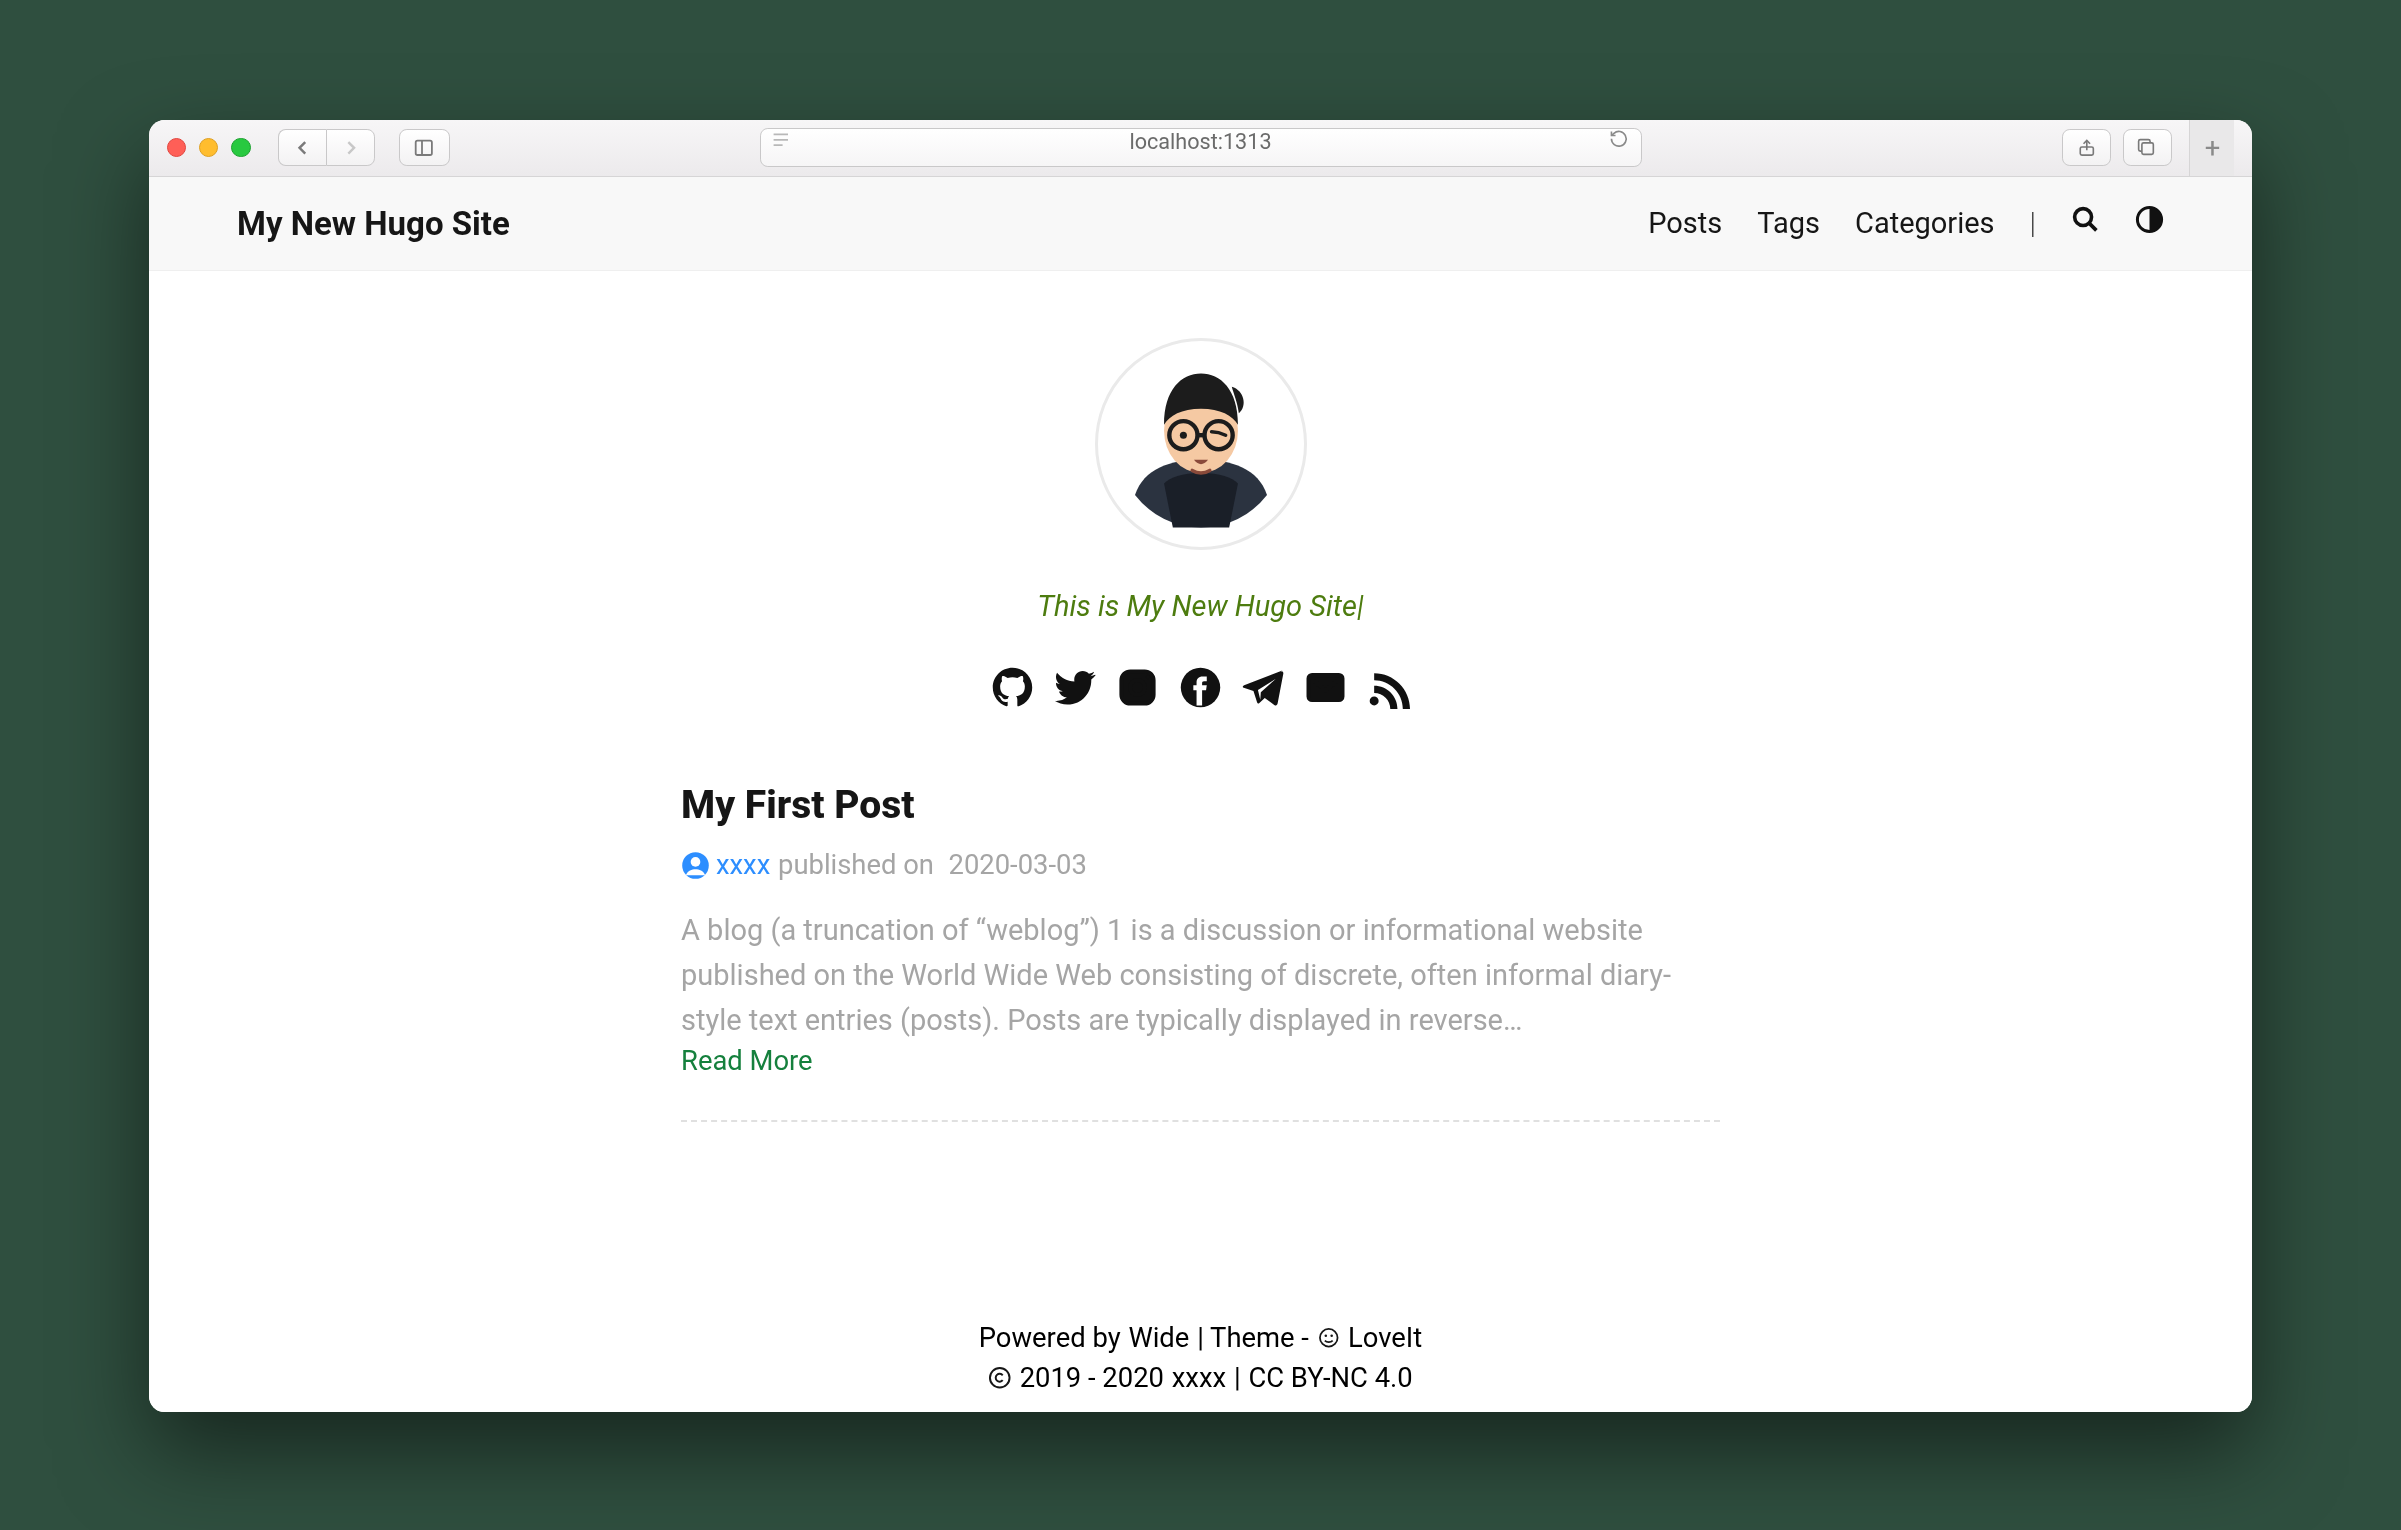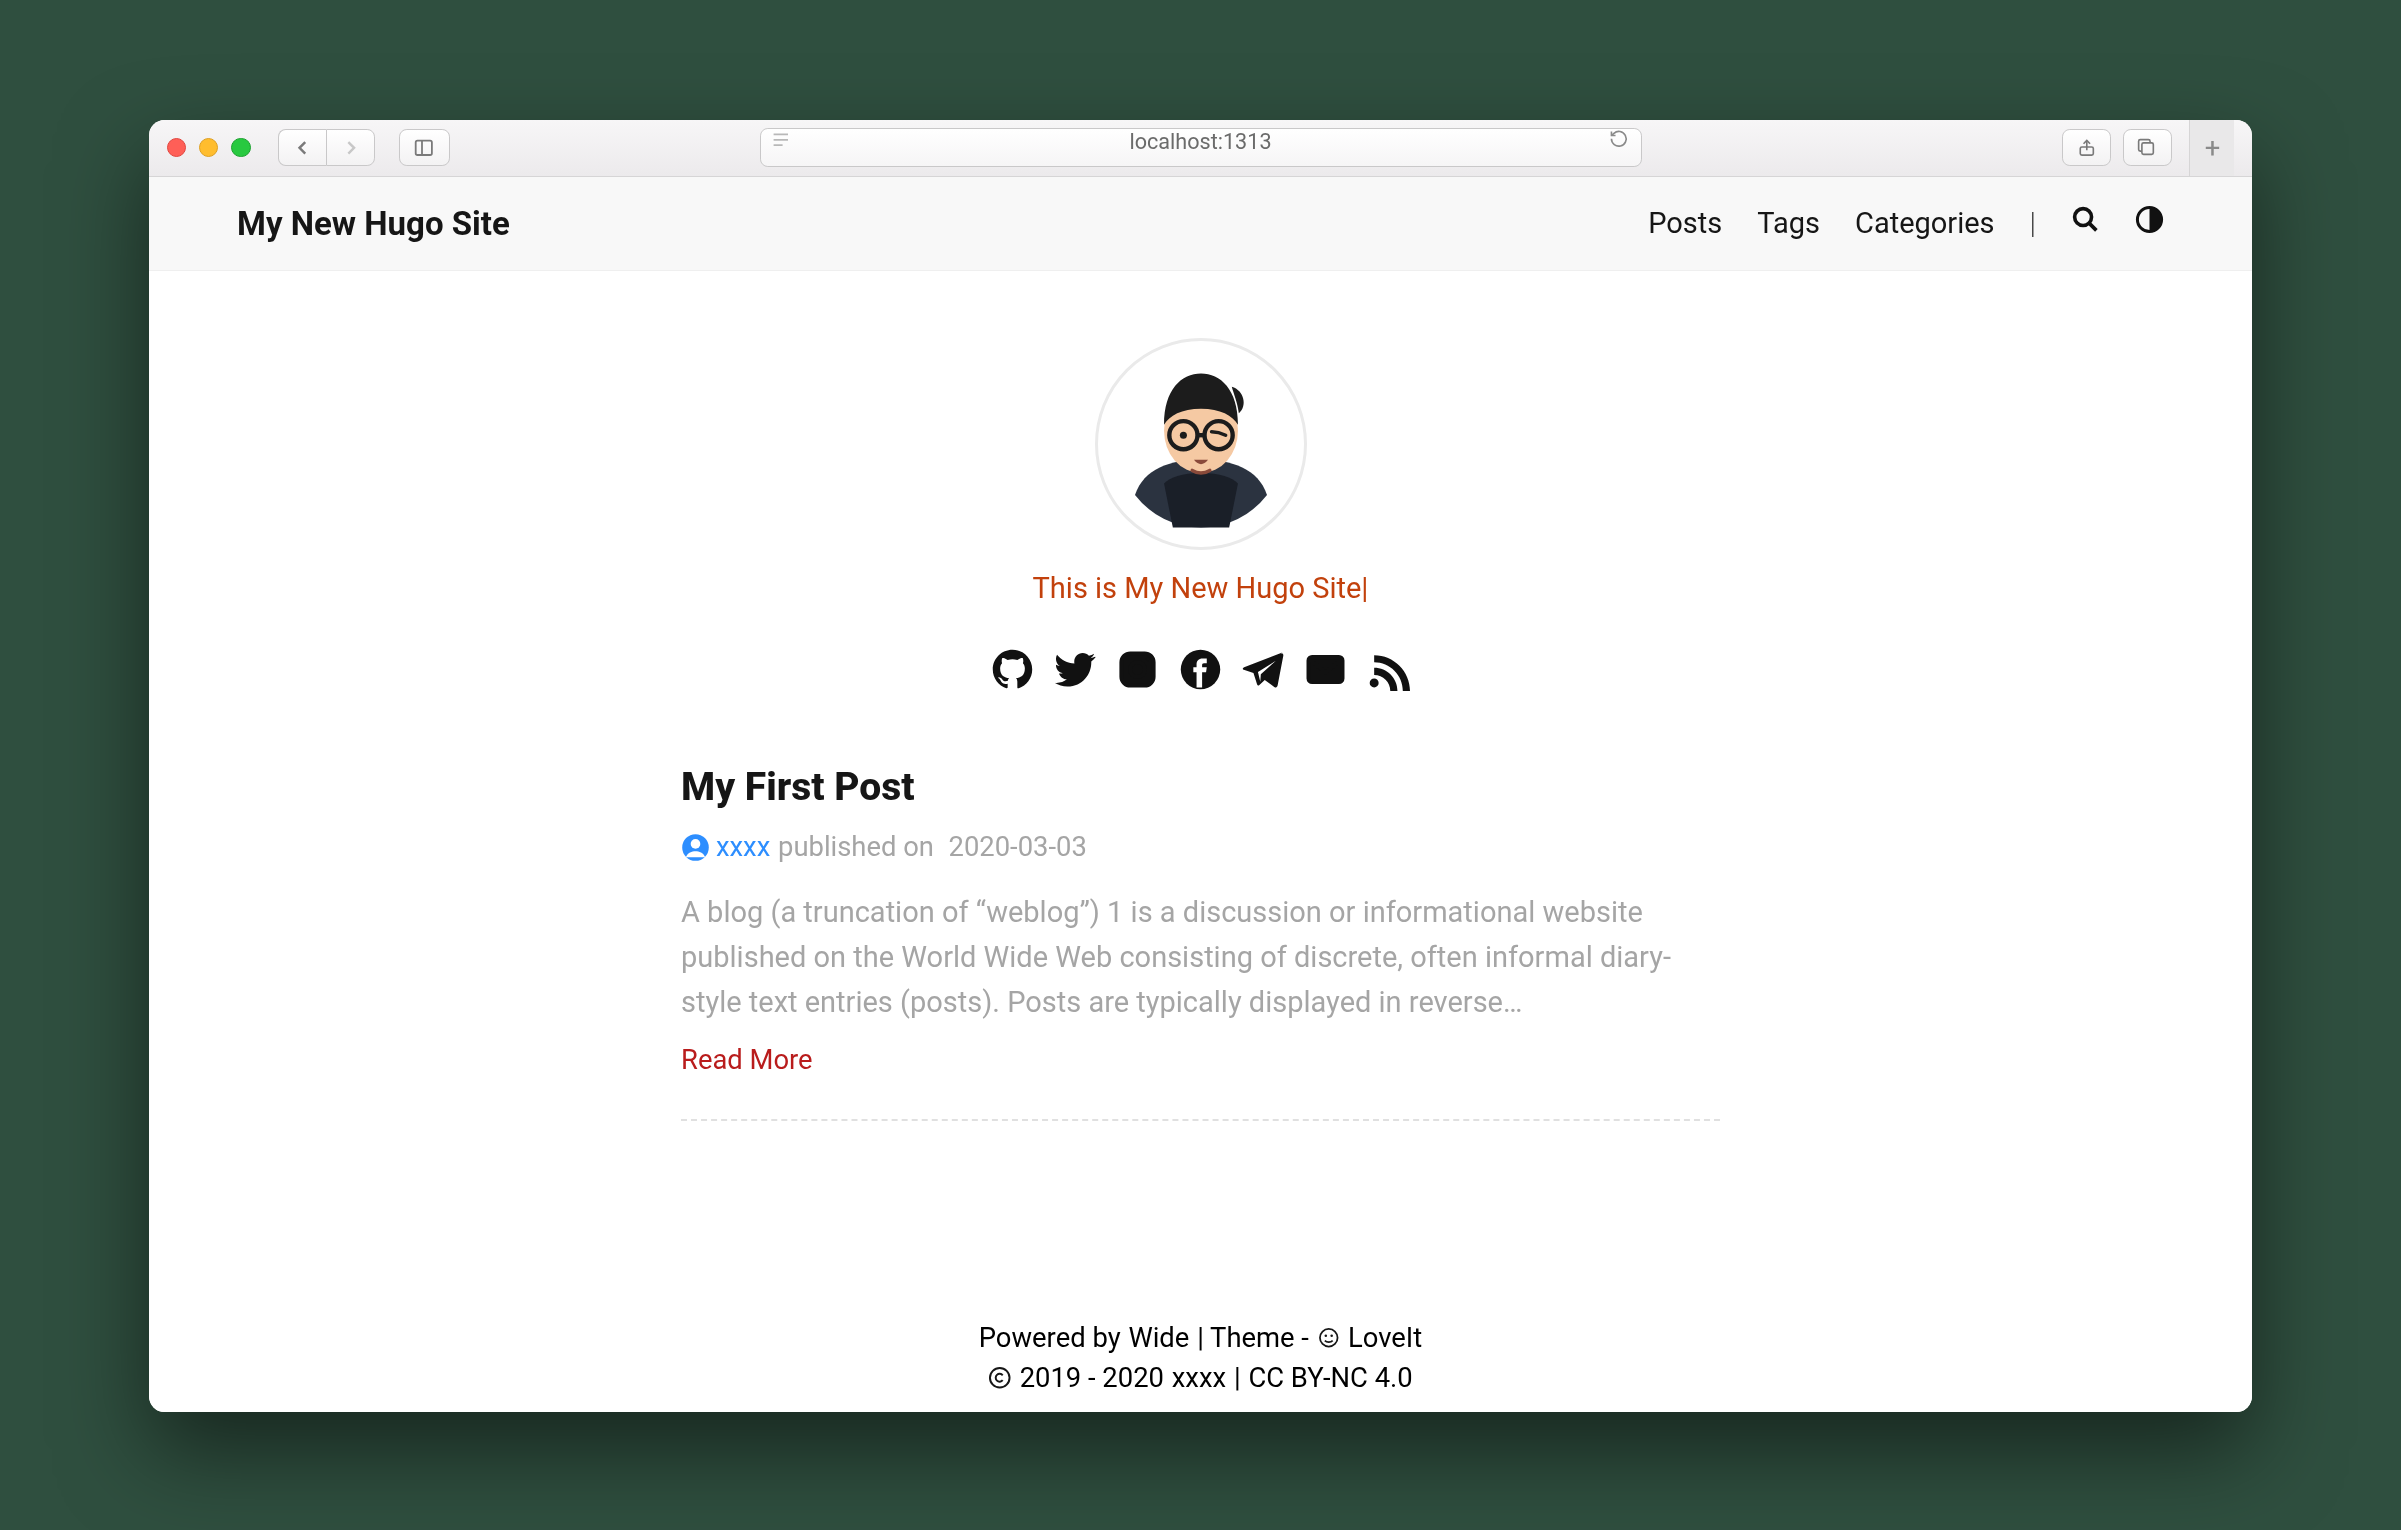--- a/index.html
+++ b/index.html
@@ -122,23 +122,24 @@
     margin-top: 67px;
   }
   .avatar-ring {
     width: 212px; height: 212px; border-radius: 50%;
     background: #fff;
     border: 3.9px solid #eaeaea;
     display:flex; align-items:center; justify-content:center;
   }
   .avatar-ring svg { width: 176px; height: 176px; }
   .tagline {
-    margin-top: 21px;
+    margin-top: 39px;
     font-size: 29px;
-    color: #c2410c;
+    color: #4d7c0f;
+    font-style: italic;
   }
   .social-row {
     margin-top: 43px;
     display: flex;
     gap: 19.6px;
     align-items: center;
   }
   .social-row svg { width: 43px; height: 43px; fill: #111; }
 
   .post {
@@ -163,22 +164,22 @@
   .post-meta .author { color: #2d8eff; margin-left: 2px; margin-right: 3.9px; }
   .post-meta svg { width: 29px; height: 29px; fill:#2d8eff; }
   .post-excerpt {
     margin-top: 27.4px;
     color: #a5a5a5;
     font-size: 29px;
     line-height: 1.55;
   }
   .readmore {
     display: inline-block;
-    margin-top: 19px;
-    color: #b91c1c;
+    margin-top: 2px;
+    color: #15803d;
     font-size: 27.4px;
   }
   
   .site-footer {
     width:100%;
     text-align:center;
     color:#000000;
     font-size: 27.4px;
     padding-bottom: 17.6px;
     position: absolute;

